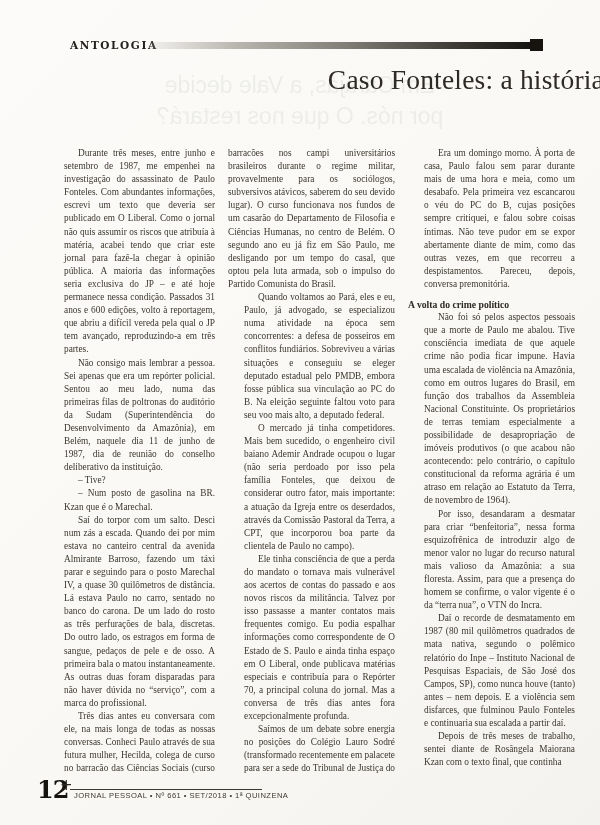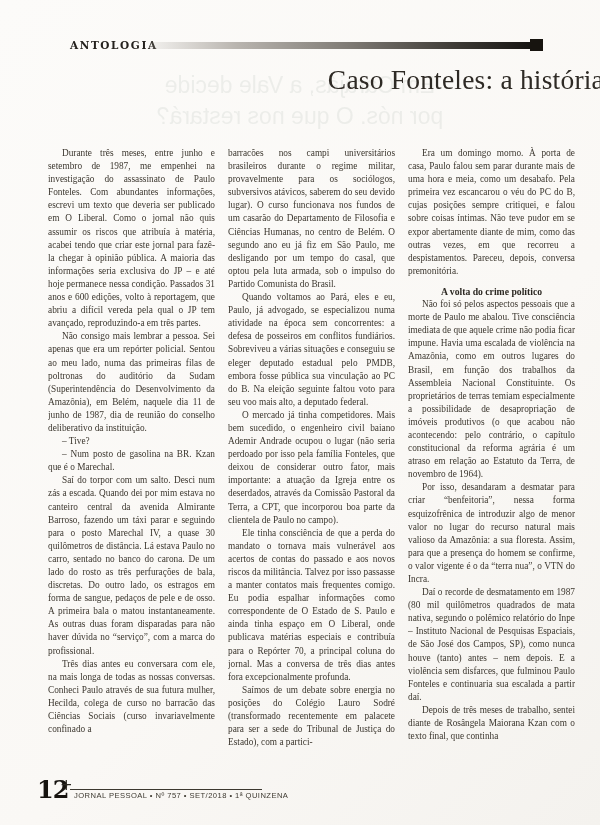--- a/index.html
+++ b/index.html
@@ -66,24 +66,24 @@
   }
   .col { width: 167px; overflow: hidden; }
   .para {
     margin: 0;
     font-family: "Liberation Serif", serif;
     font-size: 9.3px; line-height: 13.1px;
     text-align: justify;
     color: #3b362e;
     hyphens: auto; -webkit-hyphens: auto;
   }
-  .indent { text-indent: 14px; }
+  .indent { text-indent: 14px; margin-left: 16px; }
   .subhead {
     font-weight: bold;
-    text-align: center; text-indent: 0;
+    text-indent: 0;
     margin-top: 7px;
     font-size: 9.7px;
     color: #2c2822;
   }
 
   
   .footer { position: absolute; left: 0; top: 776px; width: 600px; height: 35px; }
   .pagenum {
     position: absolute; left: 37px; top: 2px;
     font-family: "DejaVu Serif", serif;
@@ -153,16 +153,16 @@
       <p class="para indent">Daí o recorde de desmatamento em 1987 (80 mil quilômetros quadrados de mata nativa, segundo o polêmico relatório do Inpe – Instituto Nacional de Pesquisas Espaciais, de São José dos Campos, SP), como nunca houve (tanto) antes – nem depois. E a violência sem disfarces, que fulminou Paulo Fonteles e continuaria sua escalada a partir daí.</p>
       <p class="para indent">Depois de três meses de trabalho, sentei diante de Rosângela Maiorana Kzan com o texto final, que continha</p>
     </div>
 
   </div>
 
   <div class="footer">
     <span class="pagenum">12</span>
     <span class="plus">+</span>
     <div class="footer-rule"></div>
-    <span class="edition">JORNAL PESSOAL • Nº 757 • SET/2018 • 1ª QUINZENA</span>
+    <span class="edition">JORNAL PESSOAL • Nº 661 • SET/2018 • 1ª QUINZENA</span>
   </div>
 
 </div>
 
 </body></html>

